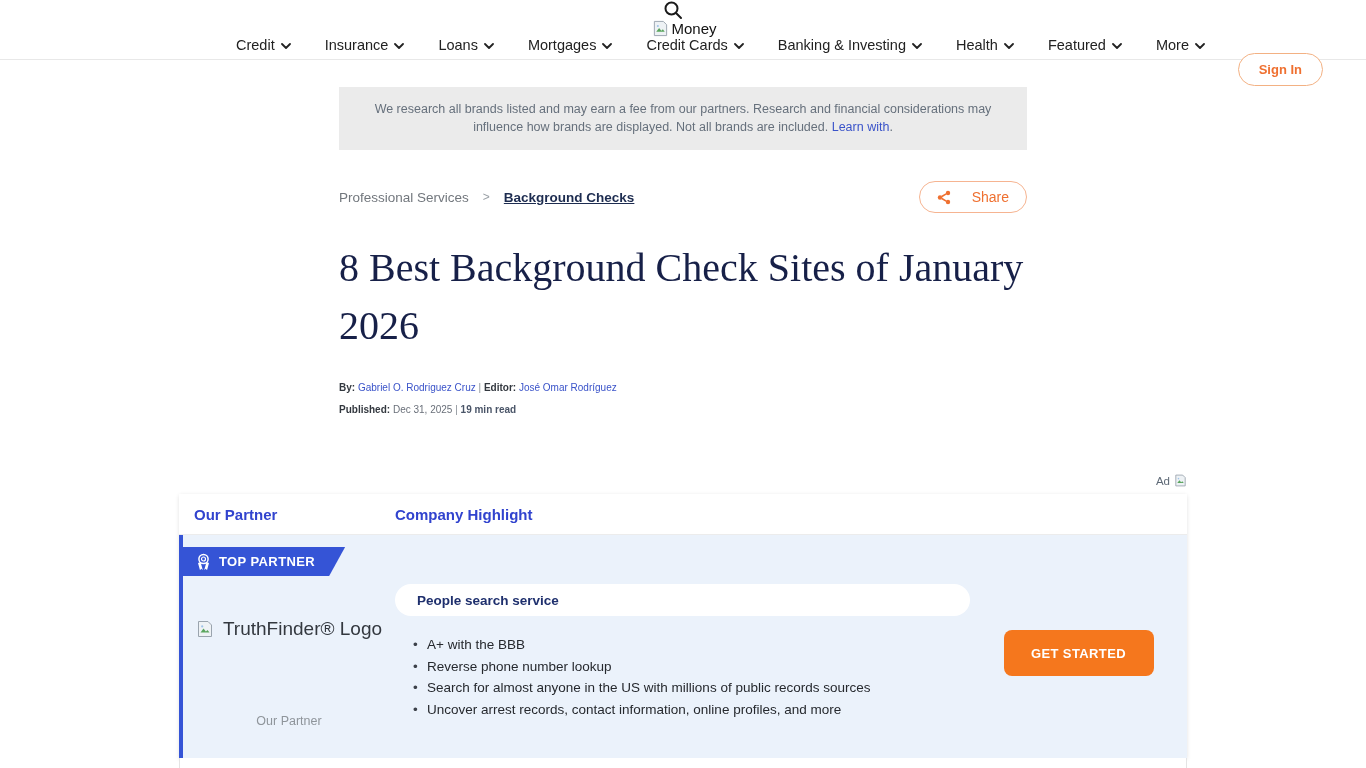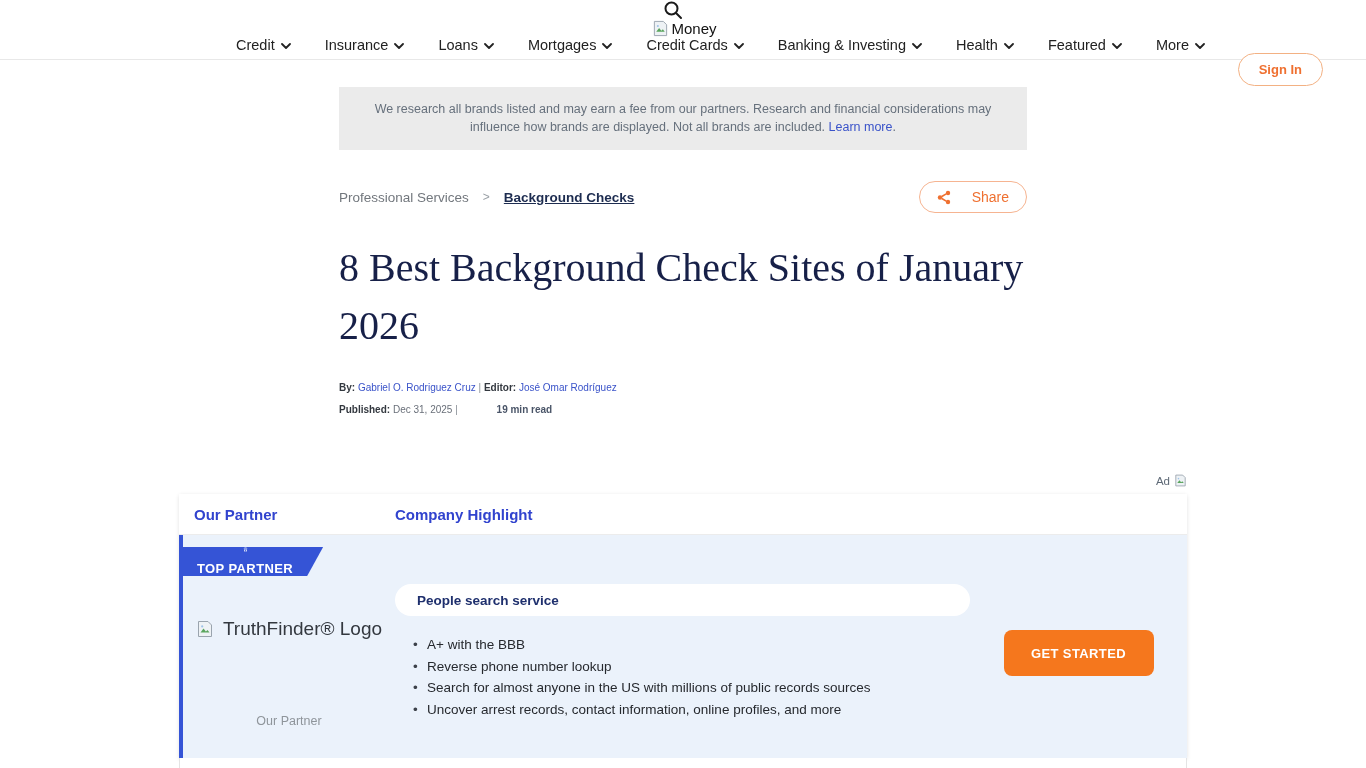--- a/index.html
+++ b/index.html
@@ -28,33 +28,33 @@
   .crumb-current { color:#1d2c50; font-weight:bold; text-decoration:underline; cursor:pointer; }
   .share-btn { margin-left:auto; display:flex; align-items:center; gap:21px; border:1px solid #f6b491; border-radius:17px; padding:7px 17px; color:#ef7030; font-size:14px; background:#fff; cursor:pointer; }
 
   
   .title { width:688px; margin:26px 0 0 339px; font-family:"Liberation Serif", serif; font-size:40px; line-height:58px; color:#172048; font-weight:normal; }
   .byline { width:688px; margin:22px 0 0 339px; font-size:10px; line-height:22px; color:#3c4149; }
   .byline .lbl { font-weight:bold; color:#33383f; }
   .byline a { color:#3a53c9; text-decoration:none; cursor:pointer; }
   .byline .sep { color:#8a9097; }
   .pub-date { color:#6a707a; }
-  .read-time { font-weight:bold; color:#4a5568;margin-left:36px; }
+  .read-time { font-weight:bold; color:#4a5568; }
 
   
   .ad-row { width:1008px; margin:53px 0 0 179px; display:flex; justify-content:flex-end; align-items:flex-end; gap:4px; font-size:11.5px; color:#5f6a77; }
 
   
   .card { width:1008px; margin:7px 0 0 179px; background:#fff; box-shadow:0 1px 4px rgba(0,0,0,.12); border-radius:3px 3px 0 0; }
   .card-head { display:flex; align-items:center; height:41px; background:#fff; border-bottom:1px solid #ececec; }
   .card-head .h1 { width:216px; padding-left:15px; font-size:15px; font-weight:bold; color:#3143ce; }
   .card-head .h2 { font-size:15px; font-weight:bold; color:#3143ce; }
   .card-body { position:relative; height:223px; background:#ebf2fb; border-left:4px solid #3554d6; }
   .badge { position:absolute; left:0; top:12px; height:29px; display:flex; align-items:center; gap:9px; background:#3554d6; color:#fff; font-size:13px; font-weight:bold; letter-spacing:.4px; padding:0 30px 0 14px;
-           clip-path:polygon(0 0, 100% 0, calc(100% - 16px) 100%, 0 100%);flex-direction:column; }
+           clip-path:polygon(0 0, 100% 0, calc(100% - 16px) 100%, 0 100%); }
   .body-grid { position:absolute; left:0; top:49px; right:0; bottom:0; display:flex; }
   .logo-col { width:212px; display:flex; flex-direction:column; align-items:center; }
   .logo-line { margin-top:34px; display:flex; align-items:center; gap:9px; font-size:19px; color:#33383f; }
   .logo-caption { margin-top:auto; margin-bottom:30px; font-size:12.5px; color:#8f959b; }
   .mid-col { width:575px; }
   .pill { height:32px; background:#fff; border-radius:16px; display:flex; align-items:center; padding-left:22px; font-size:13.5px; font-weight:bold; color:#1e2f6d; }
   .bullets { margin:18px 0 0 18px; list-style:none; }
   .bullets li { position:relative; padding-left:14px; font-size:13.5px; line-height:21.5px; color:#26292e; }
   .bullets li::before { content:"•"; position:absolute; left:0; top:0; color:#3c4149; }
   .cta-col { flex:1; display:flex; justify-content:center; }
@@ -155,21 +155,21 @@
               <polyline points="1,1 5,5 9,1" fill="none" stroke="#222" stroke-width="1.8" stroke-linecap="round" stroke-linejoin="round"></polyline>
             </svg>
           </span>
         </span>
     </nav>
     <button class="signin">Sign In</button>
   </div>
 
   <div class="disclaimer">
     <span>We research all brands listed and may earn a fee from our partners. Research and financial considerations may influence how brands are displayed. Not all brands are included.</span>
-    <a>Learn more</a><span>.</span>
+    <a>Learn with</a><span>.</span>
   </div>
 
   <div class="crumb-row">
     <div class="crumbs">
       <span class="crumb-parent">Professional Services</span>
       <span class="crumb-sep">&gt;</span>
       <span class="crumb-current">Background Checks</span>
     </div>
     <button class="share-btn">
       <svg width="14" height="15" viewBox="0 0 14 15">

